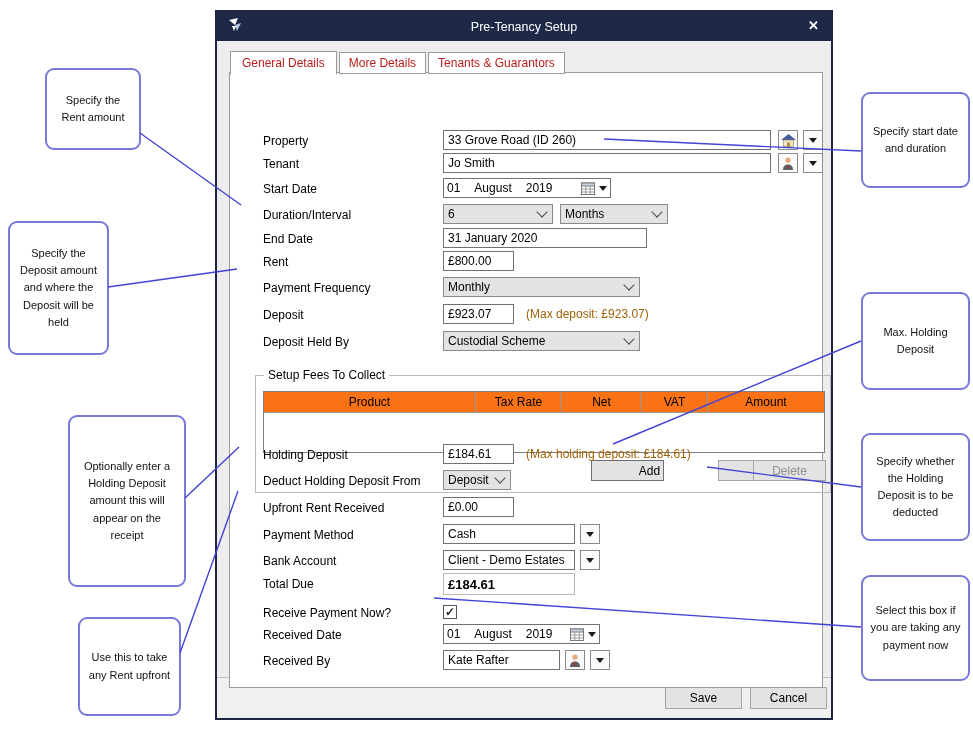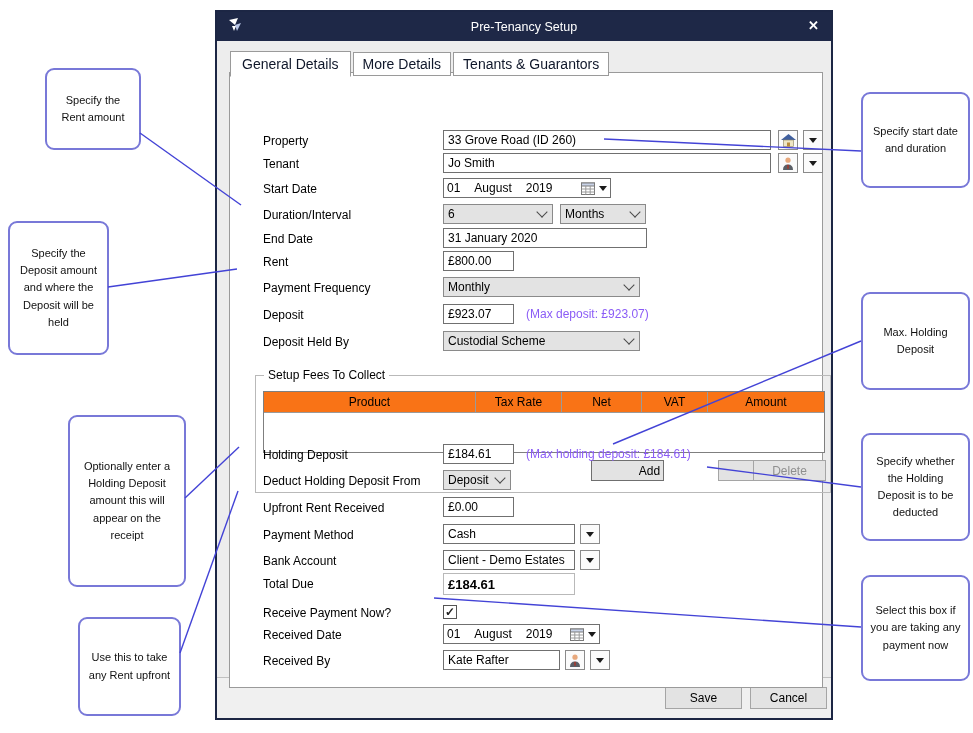--- a/index.html
+++ b/index.html
@@ -10,21 +10,21 @@
   .dialog{position:absolute;left:215px;top:10px;width:618px;height:710px;
           background:#ededed;border:2px solid #1c2644;box-sizing:border-box;}
   .titlebar{position:absolute;left:0;top:0;right:0;height:29px;background:#1e2847;
             display:flex;align-items:center;}
   .titlebar .title{position:absolute;left:0;right:0;text-align:center;color:#fff;font-size:12.5px;}
   .titlebar .logo{position:absolute;left:9px;top:5px;}
   .titlebar .close{position:absolute;right:12px;top:5px;color:#fff;font-size:13px;font-weight:bold;cursor:pointer;line-height:18px;}
 
   
   .tabs{position:absolute;left:13px;top:38px;display:flex;z-index:3;}
-  .tab{background:#fff;border:1px solid #9a9a9a;font-size:14px;padding:3px 9px 3px 9px;margin-right:2px;color:#0f172a;}
+  .tab{background:#fff;border:1px solid #9a9a9a;font-size:12px;padding:3px 9px 3px 9px;margin-right:2px;color:#b91c1c;}
   .tab.active{padding:4px 11px;border-bottom:1px solid #fff;position:relative;top:1px;z-index:4;}
   .tab:not(.active){margin-top:2px;}
 
   
   .content{position:absolute;left:12px;top:60px;width:594px;height:616px;background:#fff;
            border:1px solid #9a9a9a;box-sizing:border-box;z-index:2;}
 
   .row{position:absolute;left:33px;height:21px;display:flex;align-items:center;font-size:12px;color:#000;}
   .row .lbl{display:inline-block;}
   .ctrl{position:absolute;left:180px;top:0;height:20px;box-sizing:border-box;display:flex;align-items:center;}
@@ -36,21 +36,21 @@
   .chev{width:7px;height:7px;border-right:1.6px solid #4a4a4a;border-bottom:1.6px solid #4a4a4a;
         transform:rotate(45deg);margin:-4px 2px 0 6px;flex:none;}
   .tri{width:0;height:0;border-left:4px solid transparent;border-right:4px solid transparent;
        border-top:5px solid #1a1a1a;}
   .sqbtn{width:20px;height:20px;border:1px solid #8a8a8a;background:#fbfbfb;box-sizing:border-box;
          display:flex;align-items:center;justify-content:center;cursor:pointer;flex:none;}
   .datebox{border:1px solid #707070;background:#fff;height:20px;box-sizing:border-box;font-size:12px;
            display:flex;align-items:center;padding:0 3px;}
   .datebox .seg{margin-right:14px;}
   .datebox .spacer{flex:1;}
-  .hint{font-size:12px;color:#8b5cf6;margin-left:12px;white-space:nowrap;}
+  .hint{font-size:12px;color:#a16207;margin-left:12px;white-space:nowrap;}
 
   .checkbox{width:14px;height:14px;border:1px solid #555;background:#fff;box-sizing:border-box;
             display:flex;align-items:center;justify-content:center;font-size:12px;color:#222;font-weight:bold;line-height:12px;}
 
   
   .groupbox{position:absolute;left:25px;top:302px;width:576px;height:118px;border:1px solid #b9b9b9;box-sizing:border-box;}
   .groupbox .gtitle{position:absolute;left:8px;top:-8px;background:#fff;padding:0 4px;font-size:12px;}
   .feetable{position:absolute;left:7px;top:15px;width:562px;height:62px;border:1px solid #7f7f7f;box-sizing:border-box;background:#fff;}
   .feehead{display:flex;height:20px;background:#f97316;border-bottom:1px solid #9a9a9a;}
   .feehead .th{font-size:12px;display:flex;align-items:center;justify-content:center;border-right:1px solid #9a9a9a;box-sizing:border-box;}
@@ -184,21 +184,21 @@
         </div>
       </div>
 
       <div class="row" style="top:131px;width:560px;">
         <span class="lbl">Duration/Interval</span>
         <div class="ctrl">
           <div class="combo" style="width:110px;">
             <span>6</span>
             <span class="chev"></span>
           </div>
-          <div class="combo" style="width:86px;margin-left:7px;">
+          <div class="combo" style="width:108px;margin-left:7px;">
             <span>Months</span>
             <span class="chev"></span>
           </div>
         </div>
       </div>
 
       <div class="row" style="top:155px;width:560px;">
         <span class="lbl">End Date</span>
         <div class="ctrl">
           <div class="tbox" style="width:204px;">31 January 2020</div>

